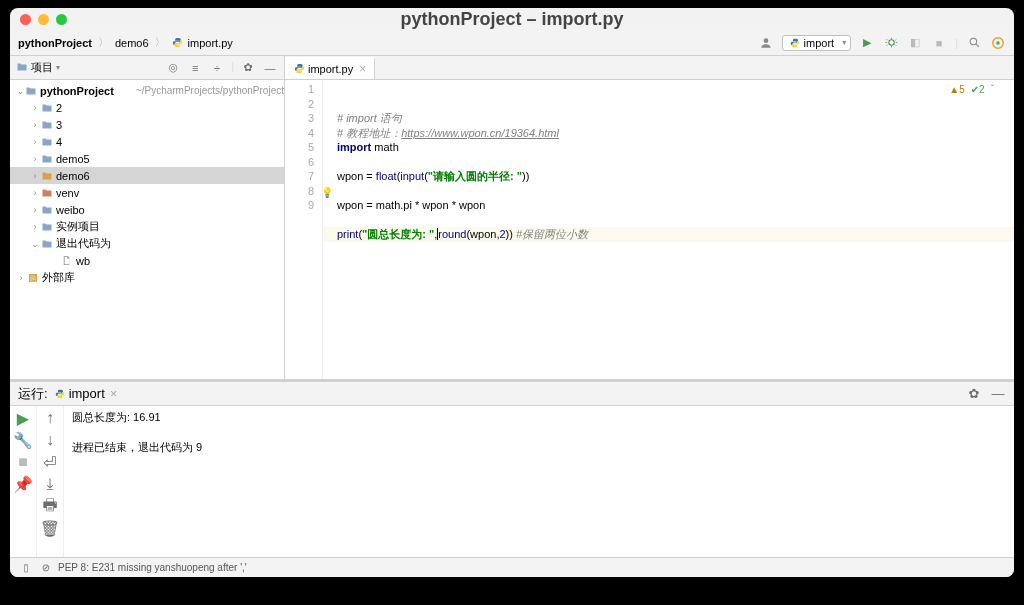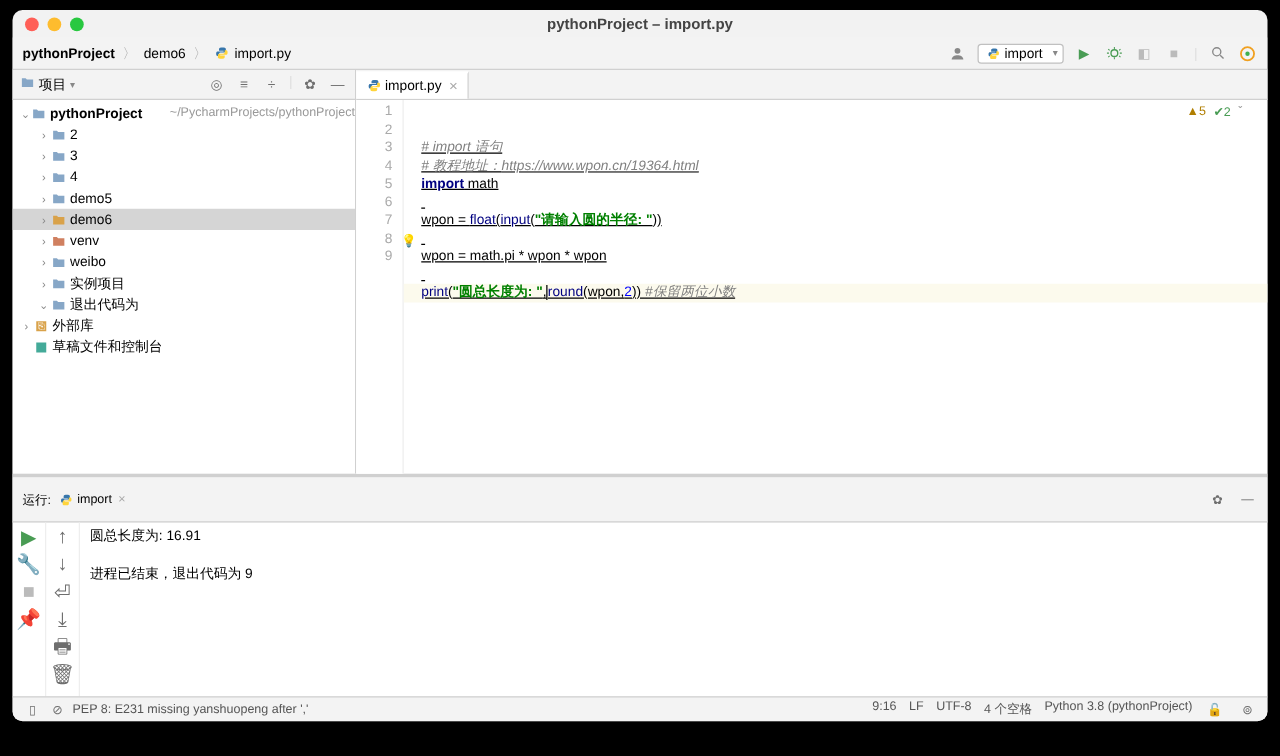--- a/index.html
+++ b/index.html
@@ -2,21 +2,21 @@
 <html><head>
 <meta charset="utf-8">
 <style>
 * { margin: 0; padding: 0; box-sizing: border-box; font-family: -apple-system, BlinkMacSystemFont, "Segoe UI", sans-serif; }
 body { background: #000; width: 1024px; height: 605px; overflow: hidden; }
 .window { background: #f2f2f2; border-radius: 8px; width: 1004px; height: 569px; margin: 8px 10px; box-shadow: 0 10px 40px rgba(0,0,0,0.5); display: flex; flex-direction: column; overflow: hidden; }
 .titlebar { height: 22px; display: flex; align-items: center; padding: 0 10px; position: relative; }
 .traffic { display: flex; gap: 7px; }
 .dot { width: 11px; height: 11px; border-radius: 50%; }
 .red { background: #ff5f57; } .yellow { background: #febc2e; } .green { background: #28c840; }
-.title-center { position: absolute; left: 50%; transform: translateX(-50%); font-size: 12px; color: #444; font-weight: 600; }
+.title-center { position: absolute; left: 50%; transform: translateX(-50%); font-size: 18px; color: #444; font-weight: 600; }
 .navbar { height: 26px; display: flex; align-items: center; padding: 0 8px; border-bottom: 1px solid #d0d0d0; font-size: 11px; background: #f3f3f3; }
 .breadcrumb { display: flex; align-items: center; gap: 4px; }
 .bc-sep { color: #aaa; margin: 0 2px; }
 .py-icon { width: 12px; height: 12px; display: inline-flex; align-items: center; justify-content: center; color: #3776ab; }
 .nav-right { margin-left: auto; display: flex; align-items: center; gap: 8px; }
 .run-config { border: 1px solid #c0c0c0; border-radius: 3px; padding: 1px 16px 1px 6px; font-size: 11px; display: flex; align-items: center; gap: 3px; background: #fff; position: relative; }
 .run-config::after { content: '▾'; position: absolute; right: 4px; color: #888; font-size: 8px; }
 .icon-btn { width: 16px; height: 16px; display: flex; align-items: center; justify-content: center; color: #6e6e6e; }
 .play-btn { color: #499c54; }
 .main-area { flex: 1; display: flex; min-height: 0; }
@@ -31,30 +31,30 @@
 .arrow { width: 10px; color: #888; font-size: 9px; display: inline-block; text-align: center; }
 .folder-icon { width: 13px; height: 13px; margin-right: 3px; display: inline-flex; align-items: center; justify-content: center; }
 .editor-area { flex: 1; display: flex; flex-direction: column; background: #fff; }
 .tab-bar { height: 24px; display: flex; align-items: center; border-bottom: 1px solid #d0d0d0; background: #f3f3f3; font-size: 11px; }
 .tab { padding: 0 8px; height: 22px; display: flex; align-items: center; gap: 3px; background: #fff; border-right: 1px solid #d0d0d0; border-top: 2px solid transparent; }
 .tab .close { color: #aaa; font-size: 12px; margin-left: 3px; }
 .editor { flex: 1; display: flex; position: relative; font-family: "Menlo", "Consolas", monospace; font-size: 11px; }
 .gutter { width: 38px; text-align: right; padding-right: 8px; color: #aaa; padding-top: 2px; border-right: 1px solid #eee; background:#fff; }
 .gutter div { height: 14.5px; line-height: 14.5px; }
 .code { flex: 1; padding-top: 2px; padding-left: 14px; line-height: 14.5px; white-space: pre; position: relative; }
-.code-line { height: 14.5px; text-decoration: underline; }
+.code-line { height: 14.5px; }
 .hl { background: #fcfaed; margin-left: -14px; padding-left: 14px; }
 .kw { color: #000080; font-weight: bold; }
 .str { color: #008000; font-weight: bold; }
 .builtin { color: #000080; }
 .comment { color: #808080; font-style: italic; }
 .annotations { position: absolute; top: 4px; right: 20px; font-size: 10px; display: flex; gap: 6px; }
 .ann-warn { color: #b07e00; } .ann-ok { color: #499c54; }
 .bottom-panel { height: 178px; border-top: 3px solid #d0d0d0; background: #fff; display: flex; flex-direction: column; }
-.bp-head { height: 36px; display: flex; align-items: center; padding: 0 8px; font-size: 10px; border-bottom: 1px solid #d0d0d0; background: #f3f3f3; }
+.bp-head { height: 24px; display: flex; align-items: center; padding: 0 8px; font-size: 13px; border-bottom: 1px solid #d0d0d0; background: #f3f3f3; }
 .bp-body { flex: 1; display: flex; }
 .bp-side { width: 27px; display: flex; flex-direction: column; border-right: 1px solid #eee; align-items: center; padding-top: 4px; gap: 6px; }
 .bp-side2 { width: 27px; display: flex; flex-direction: column; border-right: 1px solid #eee; align-items: center; padding-top: 4px; gap: 6px; }
 .console { flex: 1; font-family: "Menlo", "Consolas", monospace; font-size: 11px; padding: 4px 8px; line-height: 15px; }
 .path { color: #7070aa; }
 .statusbar { height: 20px; border-top: 1px solid #d0d0d0; display: flex; align-items: center; padding: 0 8px; font-size: 10px; background: #f3f3f3; color: #555; }
 .statusbar .right { margin-left: auto; display: flex; gap: 10px; }
 .bulb-gutter { position:absolute; left:36px; top:107px; font-size:10px; color:#e6a817;}
 </style>
 </head>
@@ -229,38 +229,39 @@
             </div>
             <div class="tree-row d1">
               <span class="arrow">⌄</span>
               <span class="folder-icon">
                 <svg width="12" height="12" viewBox="0 0 24 24">
                   <path fill="#87a7c7" d="M3 5h6l2 2h10v12H3z"></path>
                 </svg>
               </span>
               <span>退出代码为</span>
             </div>
+            <div class="tree-row d2">
+              <span class="arrow"></span>
+              <span class="folder-icon">
+                <svg width="11" height="11" viewBox="0 0 24 24">
+                  <path fill="#999" d="M6 2h9l3 3v17H6z"></path>
+                  <path fill="#fff" d="M8 4h6v4h4v12H8z"></path>
+                </svg>
+              </span>
+              <span>wb</span>
+            </div>
             <div class="tree-row d0">
               <span class="arrow">›</span>
               <span class="folder-icon">
                 <svg width="12" height="12" viewBox="0 0 24 24">
                   <path fill="#d9a24a" d="M4 4h16v16H4z"></path>
                   <text x="12" y="17" font-size="14" text-anchor="middle" fill="#fff">⎘</text>
                 </svg>
               </span>
               <span>外部库</span>
-            </div>
-            <div class="tree-row d0">
-              <span class="arrow"></span>
-              <span class="folder-icon">
-                <svg width="12" height="12" viewBox="0 0 24 24">
-                  <path fill="#4a9" d="M4 4h16v16H4z"></path>
-                </svg>
-              </span>
-              <span>草稿文件和控制台</span>
             </div>
           </div>
       </div>
     </div>
 
     <div class="editor-area">
       <div class="tab-bar">
         <div class="tab">
           <span class="py-icon">
             <svg width="11" height="11" viewBox="0 0 24 24">
@@ -334,24 +335,15 @@
         <div>&nbsp;</div>
         <div>进程已结束，退出代码为 9</div>
       </div>
     </div>
   </div>
 
   <div class="statusbar">
     <span class="icon-btn">▯</span>
     <span class="icon-btn" style="margin:0 4px">⊘</span>
     <span>PEP 8: E231 missing yanshuopeng after ','</span>
-    <div class="right">
-      <span>9:16</span>
-      <span>LF</span>
-      <span>UTF-8</span>
-      <span>4 个空格</span>
-      <span>Python 3.8 (pythonProject)</span>
-      <span class="icon-btn">🔓</span>
-      <span class="icon-btn">⊚</span>
-    </div>
   </div>
 
 </div>
 
 </body></html>

